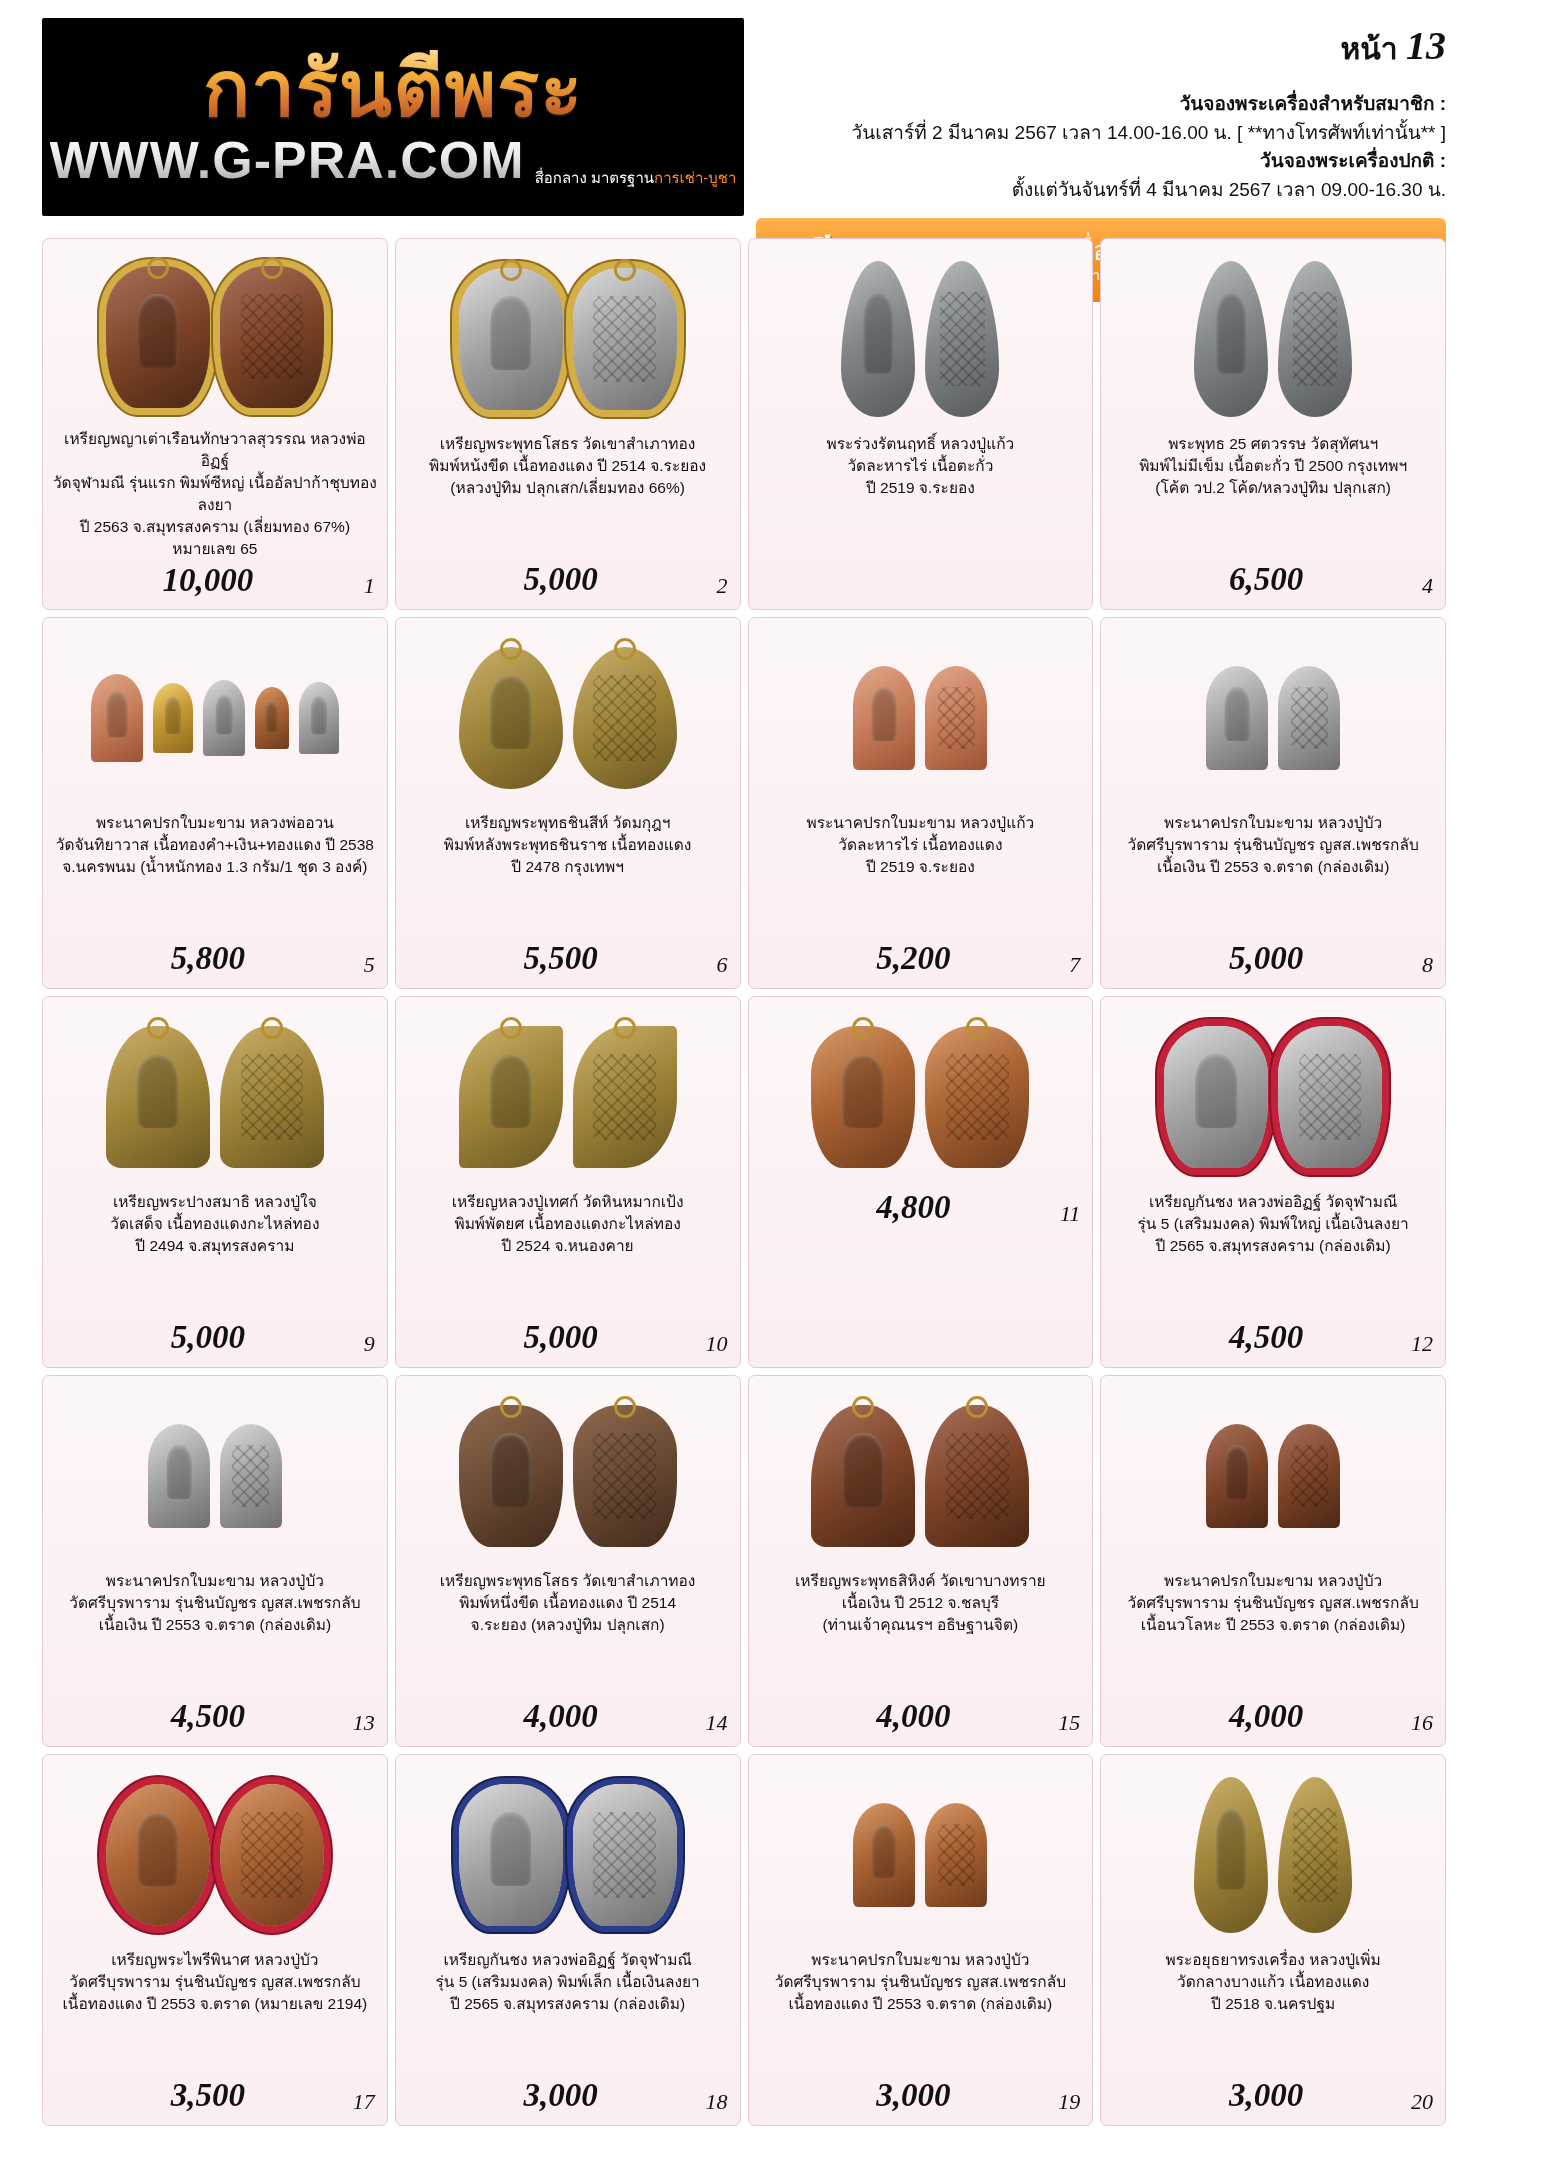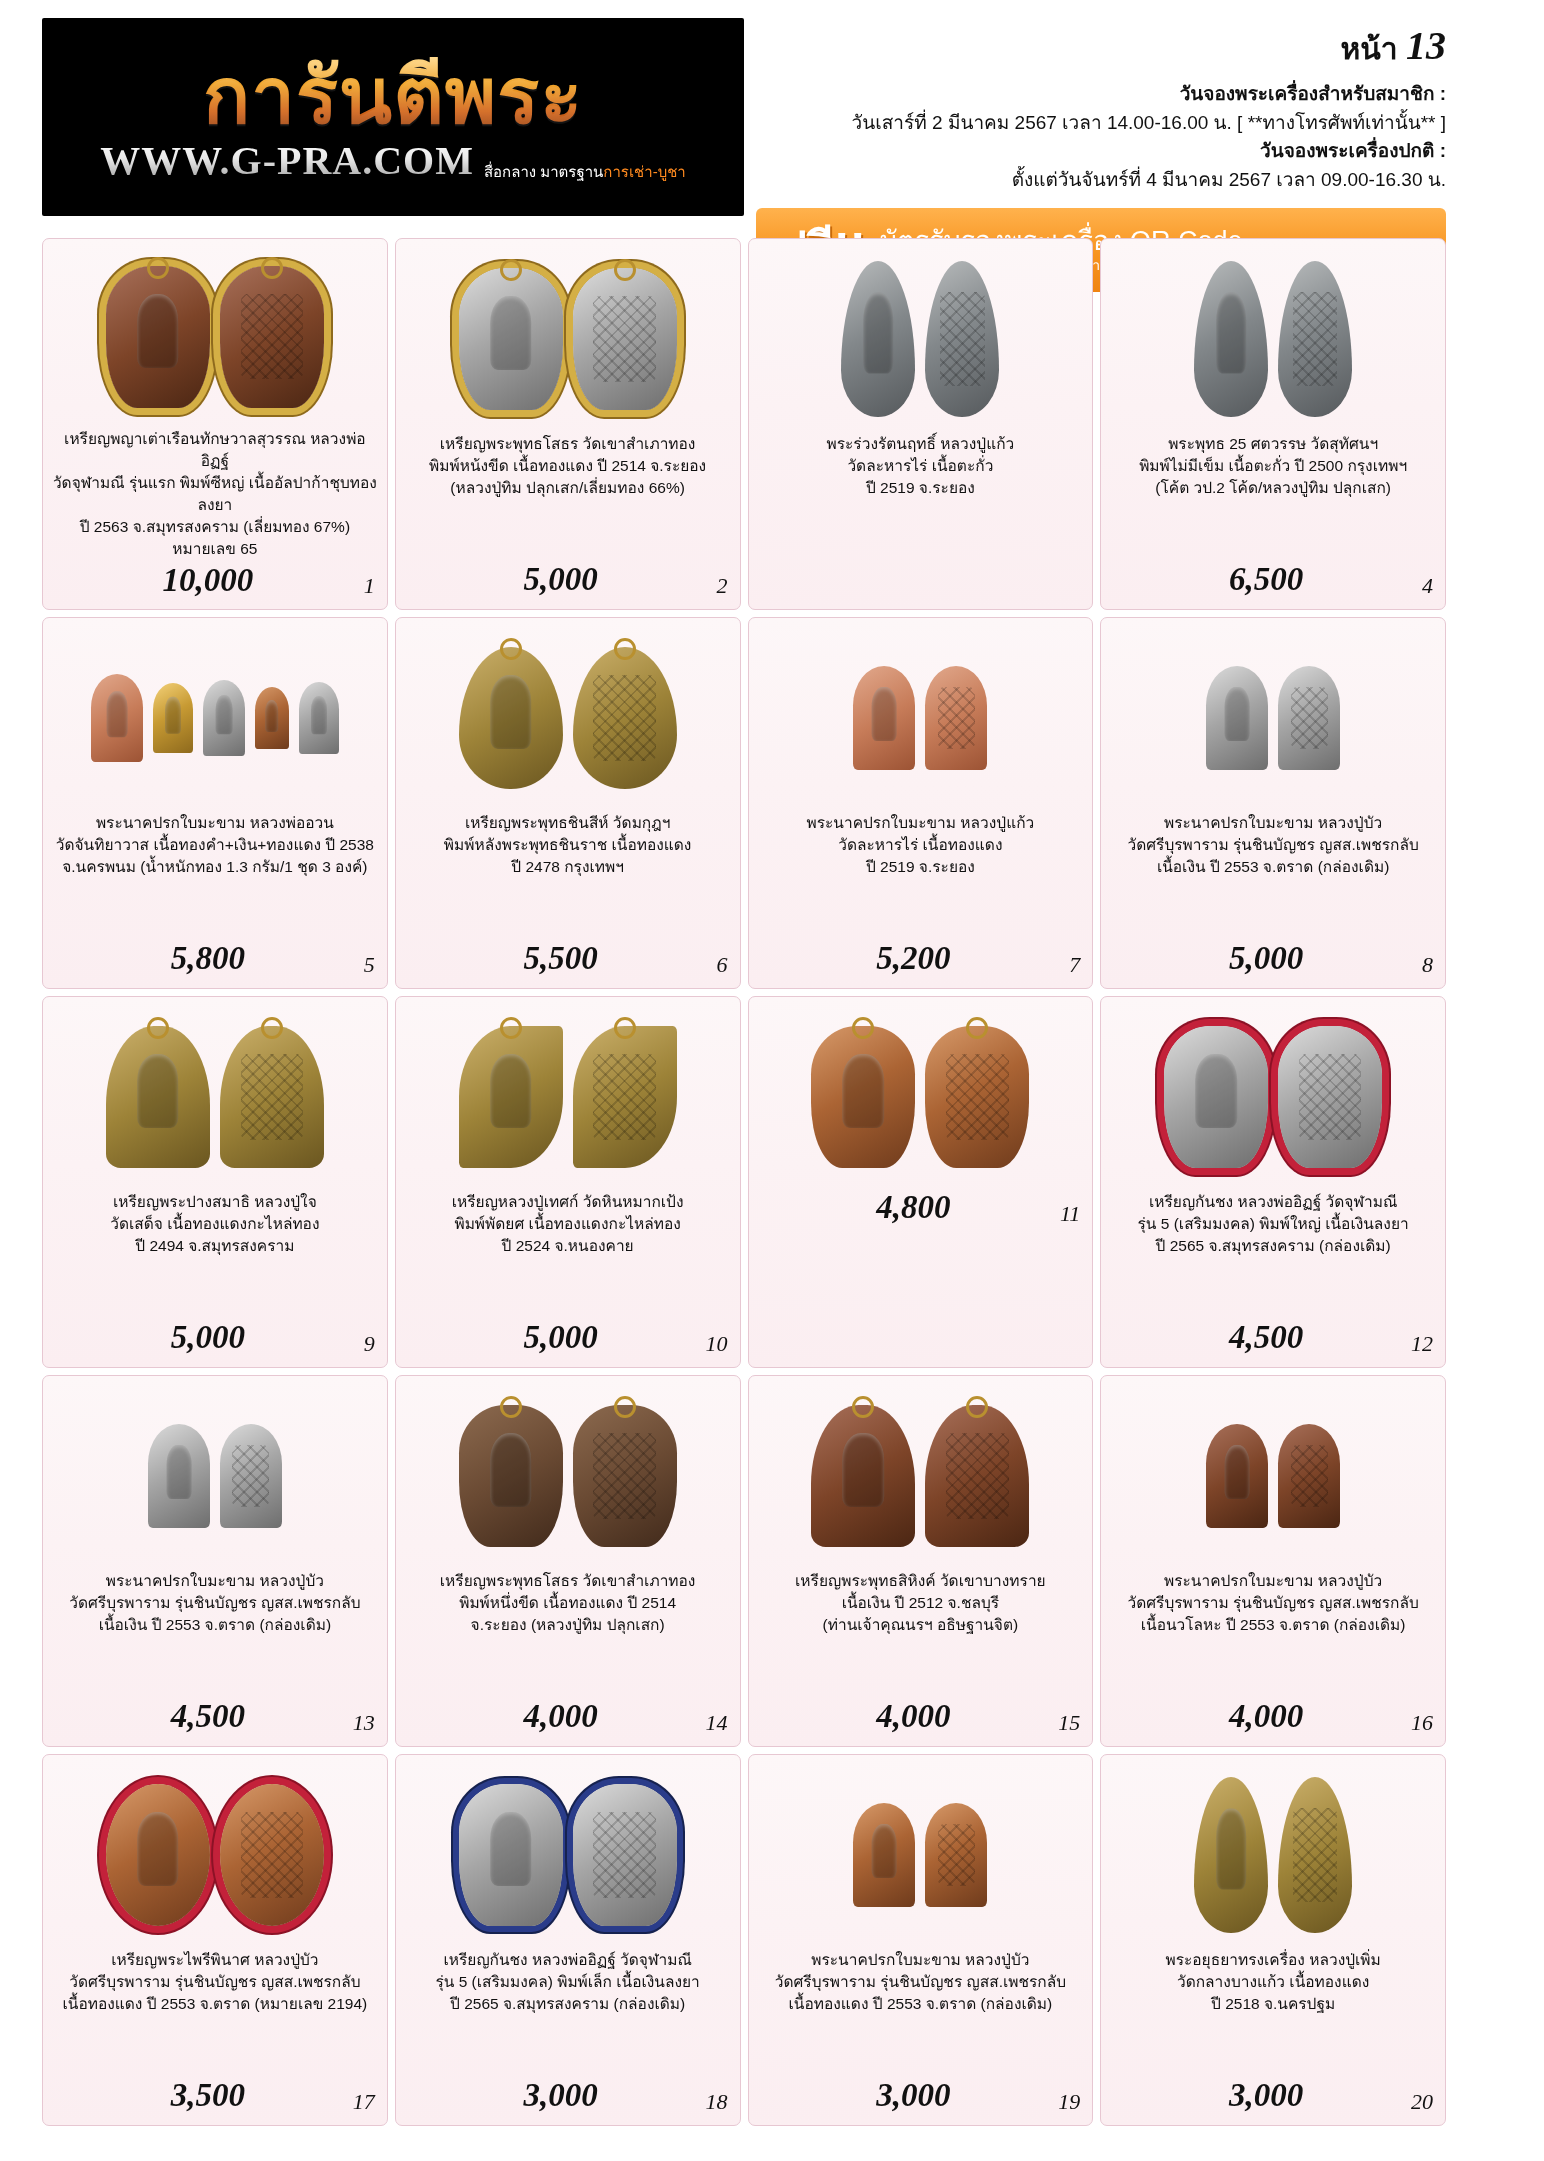--- a/index.html
+++ b/index.html
@@ -49,46 +49,45 @@
     text-shadow:0 2px 0 rgba(255,255,255,.08);
     margin-top:6px;
   }
   .logo-sub-row{
     display:flex;
     align-items:flex-end;
     gap:10px;
     margin-top:2px;
   }
   .logo-url{
-    font-size:40px;
+    font-size:52px;
     font-weight:bold;
     letter-spacing:1px;
     background:linear-gradient(180deg,#ffffff 0%,#e9e9e9 45%,#9a9a9a 100%);
     -webkit-background-clip:text;
     background-clip:text;
     color:transparent;
-    font-family:Liberation Serif, serif;
   }
   .logo-tagline{
     display:flex;
     line-height:1.05;
     padding-bottom:4px;
   }
   .logo-tagline span:first-child{ color:#ffffff; font-size:15px; }
   .logo-tagline span:last-child{ color:#ff8a1f; font-size:15px; }
 
   .header-right{
     width:720px;
     text-align:right;
     padding-top:4px;
   }
   .page-no{
     font-size:30px;
     font-weight:bold;
-    margin-bottom:8px;
+    margin-bottom:18px;
   }
   .page-no .num{ font-size:40px; font-style:italic; font-family:"Liberation Serif",serif;}
   .hr-line{
     font-size:19px;
     color:#111;
     line-height:1.5;
   }
   .hr-line .bold{ font-weight:bold; }
   .banner{
     margin-top:14px;

